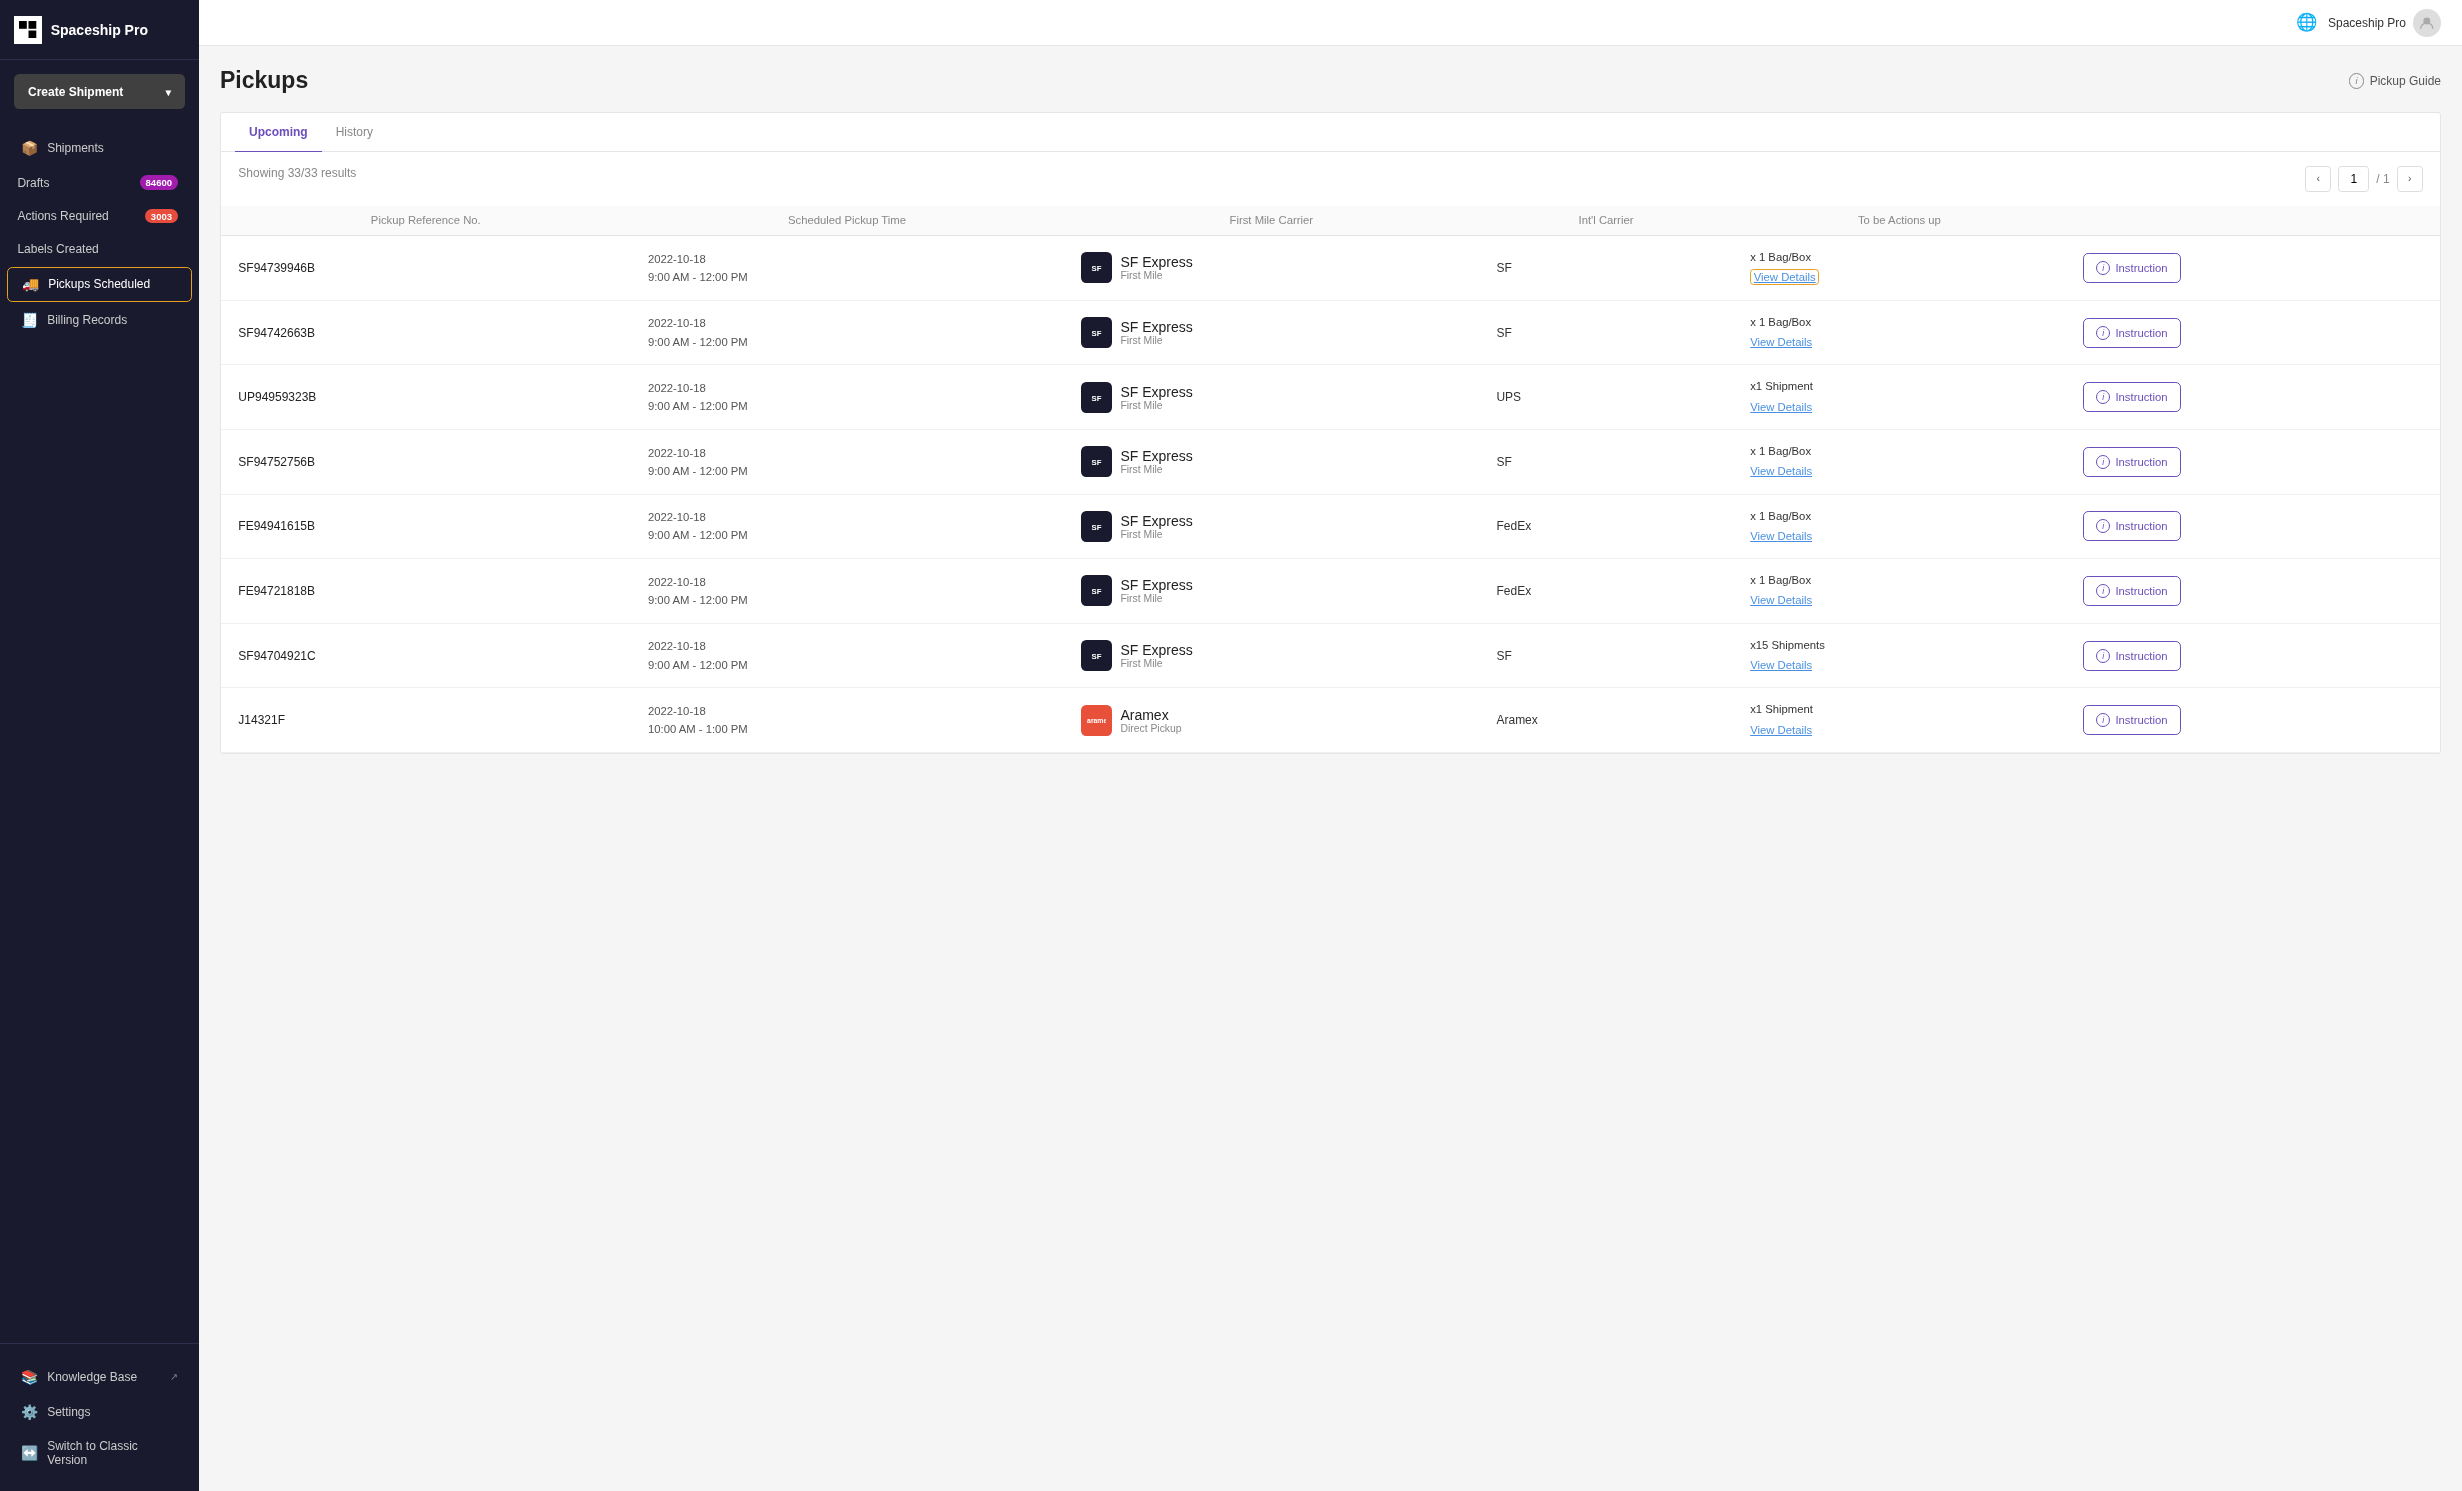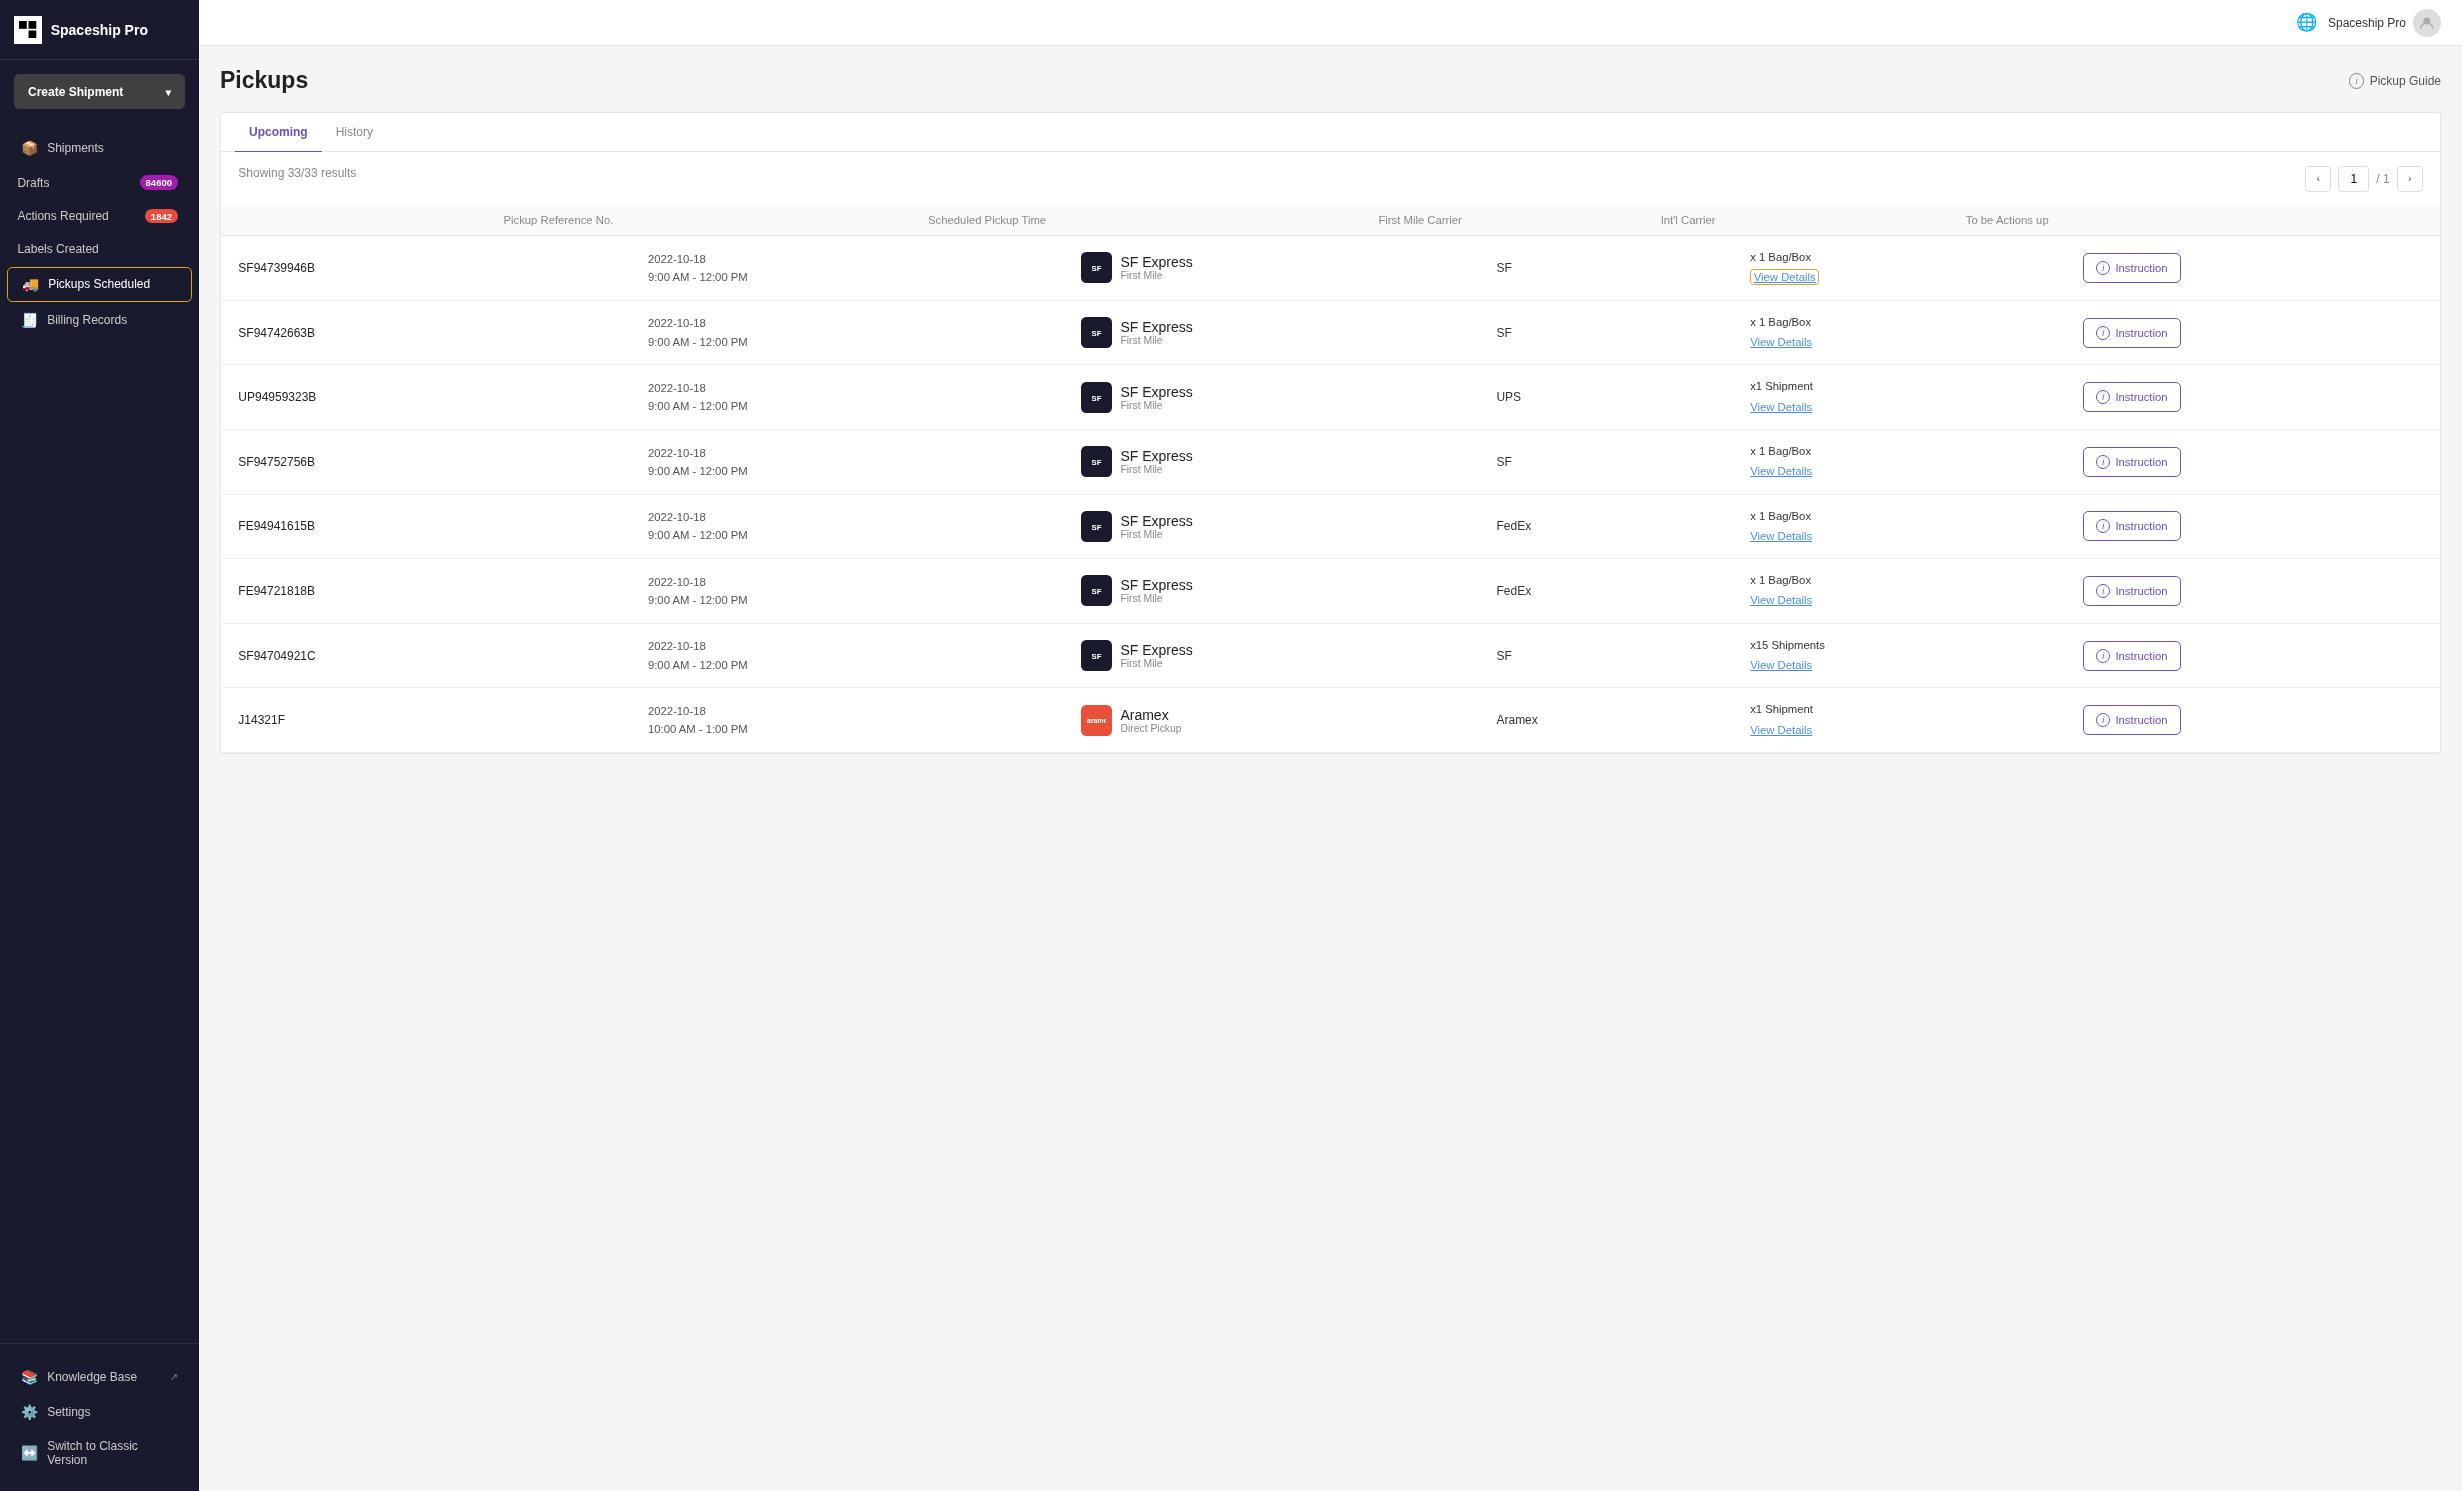--- a/index.html
+++ b/index.html
@@ -172,21 +172,21 @@
       font-size: 12px;
     }
     .page-total { color: #888; }
 
     table {
       width: 100%;
       border-collapse: collapse;
       font-size: 12px;
     }
     thead th {
-      text-align: right;
+      text-align: center;
       padding: 8.7px 17.3px;
       color: #888;
       font-weight: 500;
       font-size: 11.3px;
       border-bottom: 0.9px solid #e5e5e5;
       background: #fafafa;
     }
     tbody tr {
       border-bottom: 0.9px solid #f0f0f0;
     }
@@ -263,21 +263,21 @@
       <span>Shipments</span>
     </div>
 
     <div class="nav-item nav-sub">
       <span>Drafts</span>
       <span class="nav-badge gray">84600</span>
     </div>
 
     <div class="nav-item nav-sub">
       <span>Actions Required</span>
-      <span class="nav-badge">1842</span>
+      <span class="nav-badge">3003</span>
     </div>
 
     <div class="nav-item nav-sub">
       <span>Labels Created</span>
     </div>
 
     <div class="nav-item active">
       <span class="icon">🚚</span>
       <span>Pickups Scheduled</span>
     </div>

